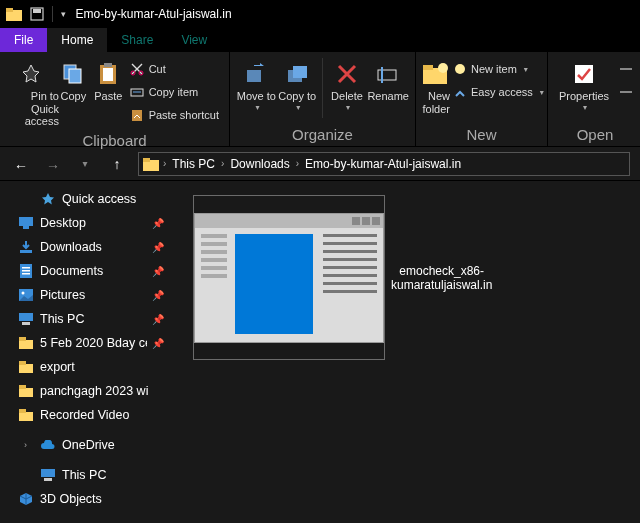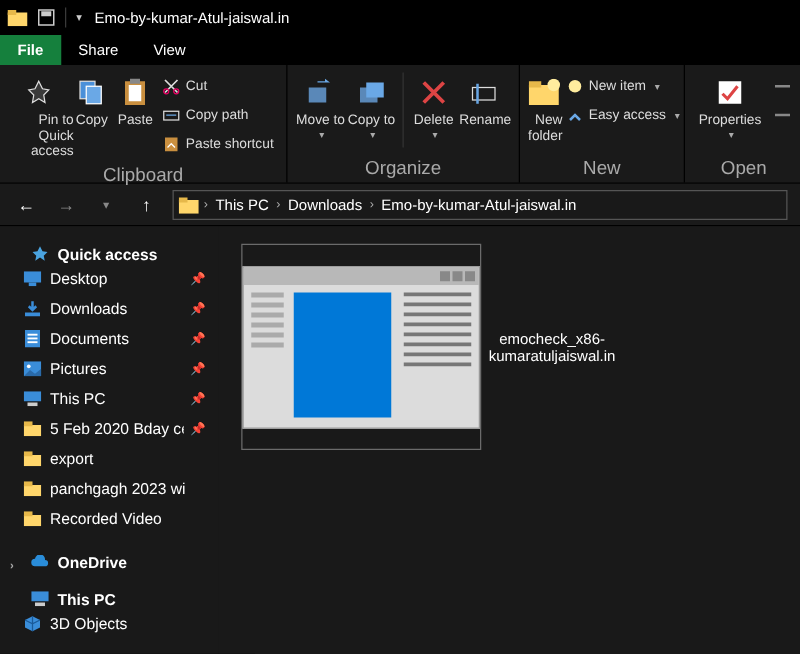--- a/index.html
+++ b/index.html
@@ -6,22 +6,22 @@
   body { background: #000; color: #fff; width: 640px; height: 523px; overflow: hidden; font-size: 12px; }
 
   
   .titlebar { height: 28px; background: #000; display: flex; align-items: center; padding: 0 6px; gap: 8px; }
   .titlebar .ticon { width: 16px; height: 14px; }
   .titlebar .sep { width: 1px; height: 16px; background: #3a3a3a; }
   .titlebar .title { font-size: 12px; color: #fff; margin-left: 2px; }
 
   
   .tabstrip { height: 24px; background: #000; display: flex; align-items: stretch; }
-  .tabstrip .tab { display: flex; align-items: center; padding: 0 14px; font-size: 12px; color: #ffffff; cursor: default; }
-  .tabstrip .tab.file { background: #15803d; color: #fff; font-weight: 700; }
+  .tabstrip .tab { display: flex; align-items: center; padding: 0 14px; font-size: 12px; color: #0f766e; cursor: default; }
+  .tabstrip .tab.file { background: #6d28d9; color: #fff; font-weight: 400; }
   .tabstrip .tab.active { background: #1a1a1a; color: #fff; }
 
   
   .ribbon { height: 95px; background: #1a1a1a; display: flex; border-bottom: 1px solid #000; }
   .group { display: flex; flex-direction: column; justify-content: flex-start; position: relative; border-right: 1px solid #000; }
   .group .buttons { display: flex; flex: 1; align-items: flex-start; padding: 4px 6px 0 6px; }
   .group-label { text-align: center; font-size: 15px; color: #aaa; padding: 2px 0 3px 0; }
   .bigbtn { display: flex; flex-direction: column; align-items: center; justify-content: flex-start; width: 50px; padding: 2px 0; text-align: right; font-size: 11px; color: #ddd; line-height: 1.15; cursor: default; }
   .bigbtn .bicon { width: 28px; height: 28px; margin: 2px 0; display:flex; align-items:center; justify-content:center; }
   .bigbtn.narrow { width: 44px; }
@@ -35,21 +35,21 @@
   .navarrow.dim { color: #888; }
   .addrbar { flex: 1; height: 24px; background: #191919; border: 1px solid #555; display: flex; align-items: center; padding: 0 4px; gap:0; }
   .crumb { display: flex; align-items: center; gap: 2px; font-size: 12px; color: #fff; padding: 0 4px; cursor:default; }
   .chev { color: #aaa; font-size: 10px; padding: 0 2px; }
 
   
   .main { display: flex; height: calc(523px - 28px - 24px - 95px - 34px); background: #191919; }
   .sidebar { width: 175px; background: #191919; padding: 6px 0; overflow: hidden; }
   .sidegroup { margin-bottom: 6px; }
   .sideitem { display: flex; align-items: center; gap: 6px; height: 24px; padding: 0 6px 0 18px; font-size: 12.5px; color: #fff; white-space: nowrap; overflow:hidden; cursor:default; }
-  .sideitem.top { padding-left: 8px; font-weight: 700; align-items: flex-end; }
+  .sideitem.top { padding-left: 24px; font-weight: 400; }
   .sideitem .sicon { width: 16px; height: 16px; flex-shrink:0; display:flex; align-items:center; justify-content:center; }
   .pin { margin-left: auto; color: #888; font-size: 10px; margin-right:4px; }
   .expand { width: 10px; color: #aaa; font-size: 9px; }
 
   .content { flex: 1; background: #191919; padding: 14px 0 0 18px; display:flex; align-items:flex-start; }
   .fileitem { width: 220px; display: flex; flex-direction: row; align-items: center; gap: 6px; cursor:default; }
   .thumbborder { width: 220px; height: 165px; border: 1px solid #6b6b6b; display:flex; align-items:center; justify-content:center; background:#191919; }
   .thumb { width: 190px; height: 130px; background:#dcdcdc; position:relative; border:1px solid #999; }
   .thumb .tbar { position:absolute; top:0; left:0; right:0; height:14px; background:#b8b8b8; display:flex; justify-content:flex-end; align-items:center; gap:2px; padding-right:3px; }
   .thumb .tbar .dot { width:8px; height:8px; background:#888; }
@@ -79,20 +79,21 @@
         <rect x="3" y="2" width="8" height="4" fill="#ccc"></rect>
       </svg>
   </span>
   <span class="sep"></span>
   <span style="font-size:9px;color:#ccc;">▾</span>
   <span class="title">Emo-by-kumar-Atul-jaiswal.in</span>
 </div>
 
 <div class="tabstrip">
   <div class="tab file">File</div>
+  <div class="tab active">Home</div>
   <div class="tab">Share</div>
   <div class="tab">View</div>
 </div>
 
 <div class="ribbon">
 
   <div class="group" style="width:230px">
     <div class="buttons">
       <div class="bigbtn">
         <span class="bicon">
@@ -132,21 +133,21 @@
             </span>
           <span>Cut</span>
         </div>
         <div class="smallbtn">
           <span>
               <svg width="14" height="14">
                 <rect x="1" y="4" width="12" height="7" fill="none" stroke="#ddd"></rect>
                 <path d="M3 7h8" stroke="#6aa8e6"></path>
               </svg>
             </span>
-          <span>Copy path</span>
+          <span>Copy item</span>
         </div>
         <div class="smallbtn">
           <span>
               <svg width="14" height="14">
                 <rect x="2" y="2" width="10" height="11" fill="#c98f3f"></rect>
                 <path d="M4 10l3-3 3 3" fill="none" stroke="#fff"></path>
               </svg>
             </span>
           <span>Paste shortcut</span>
         </div>

